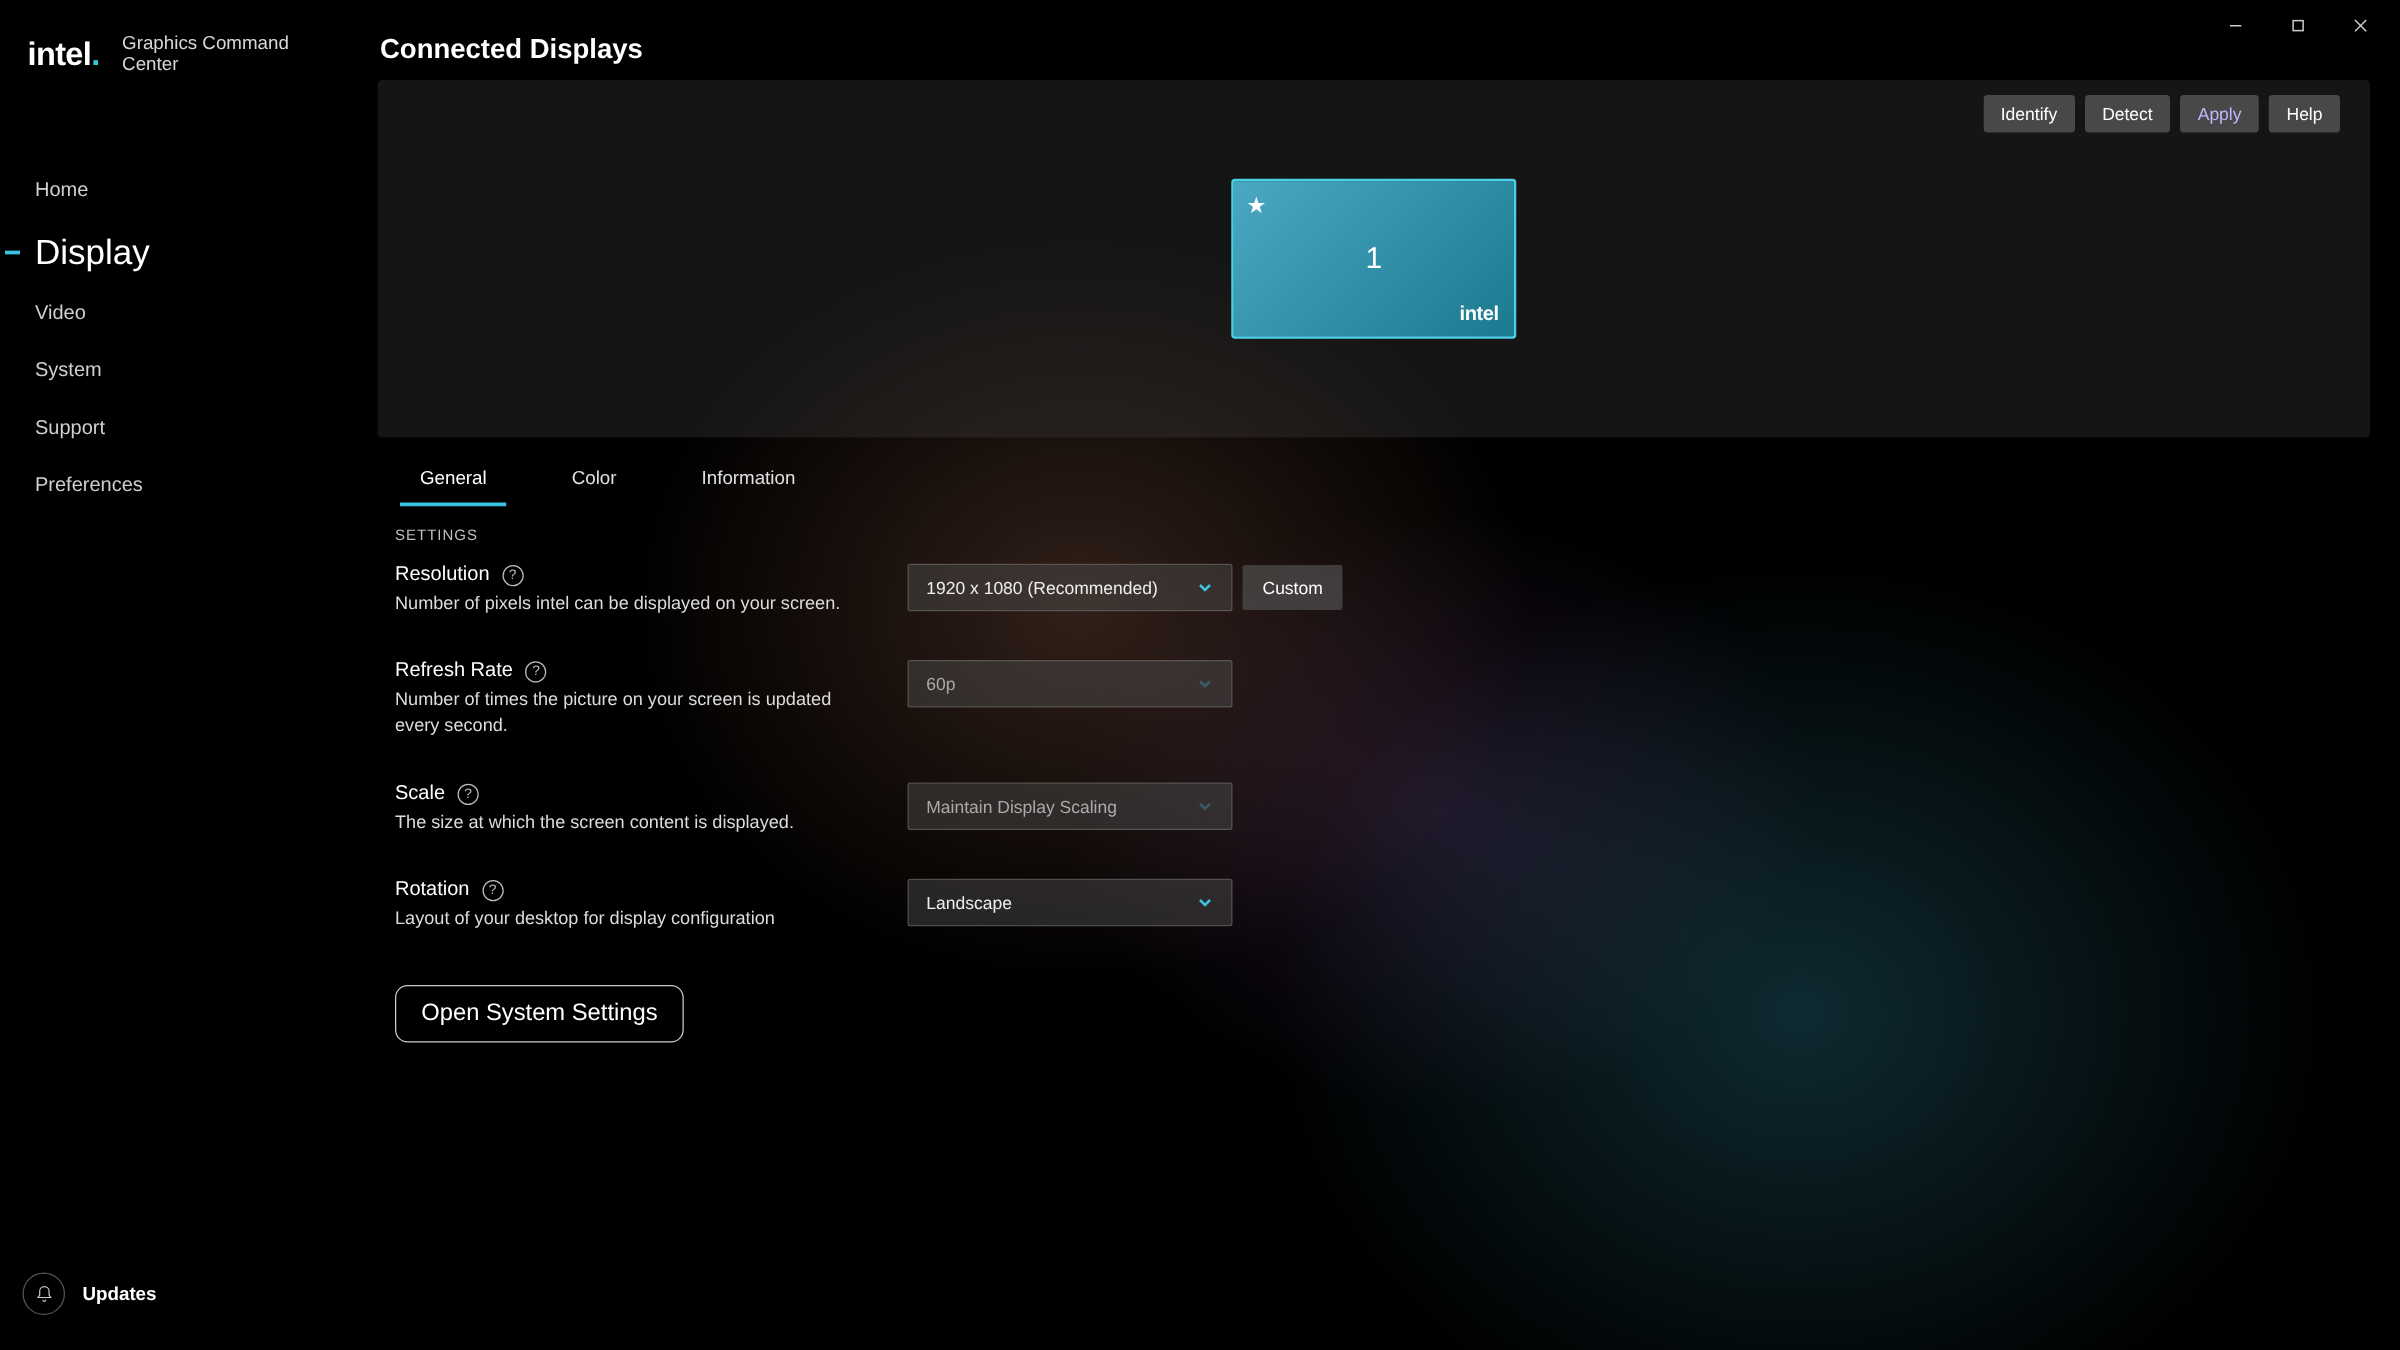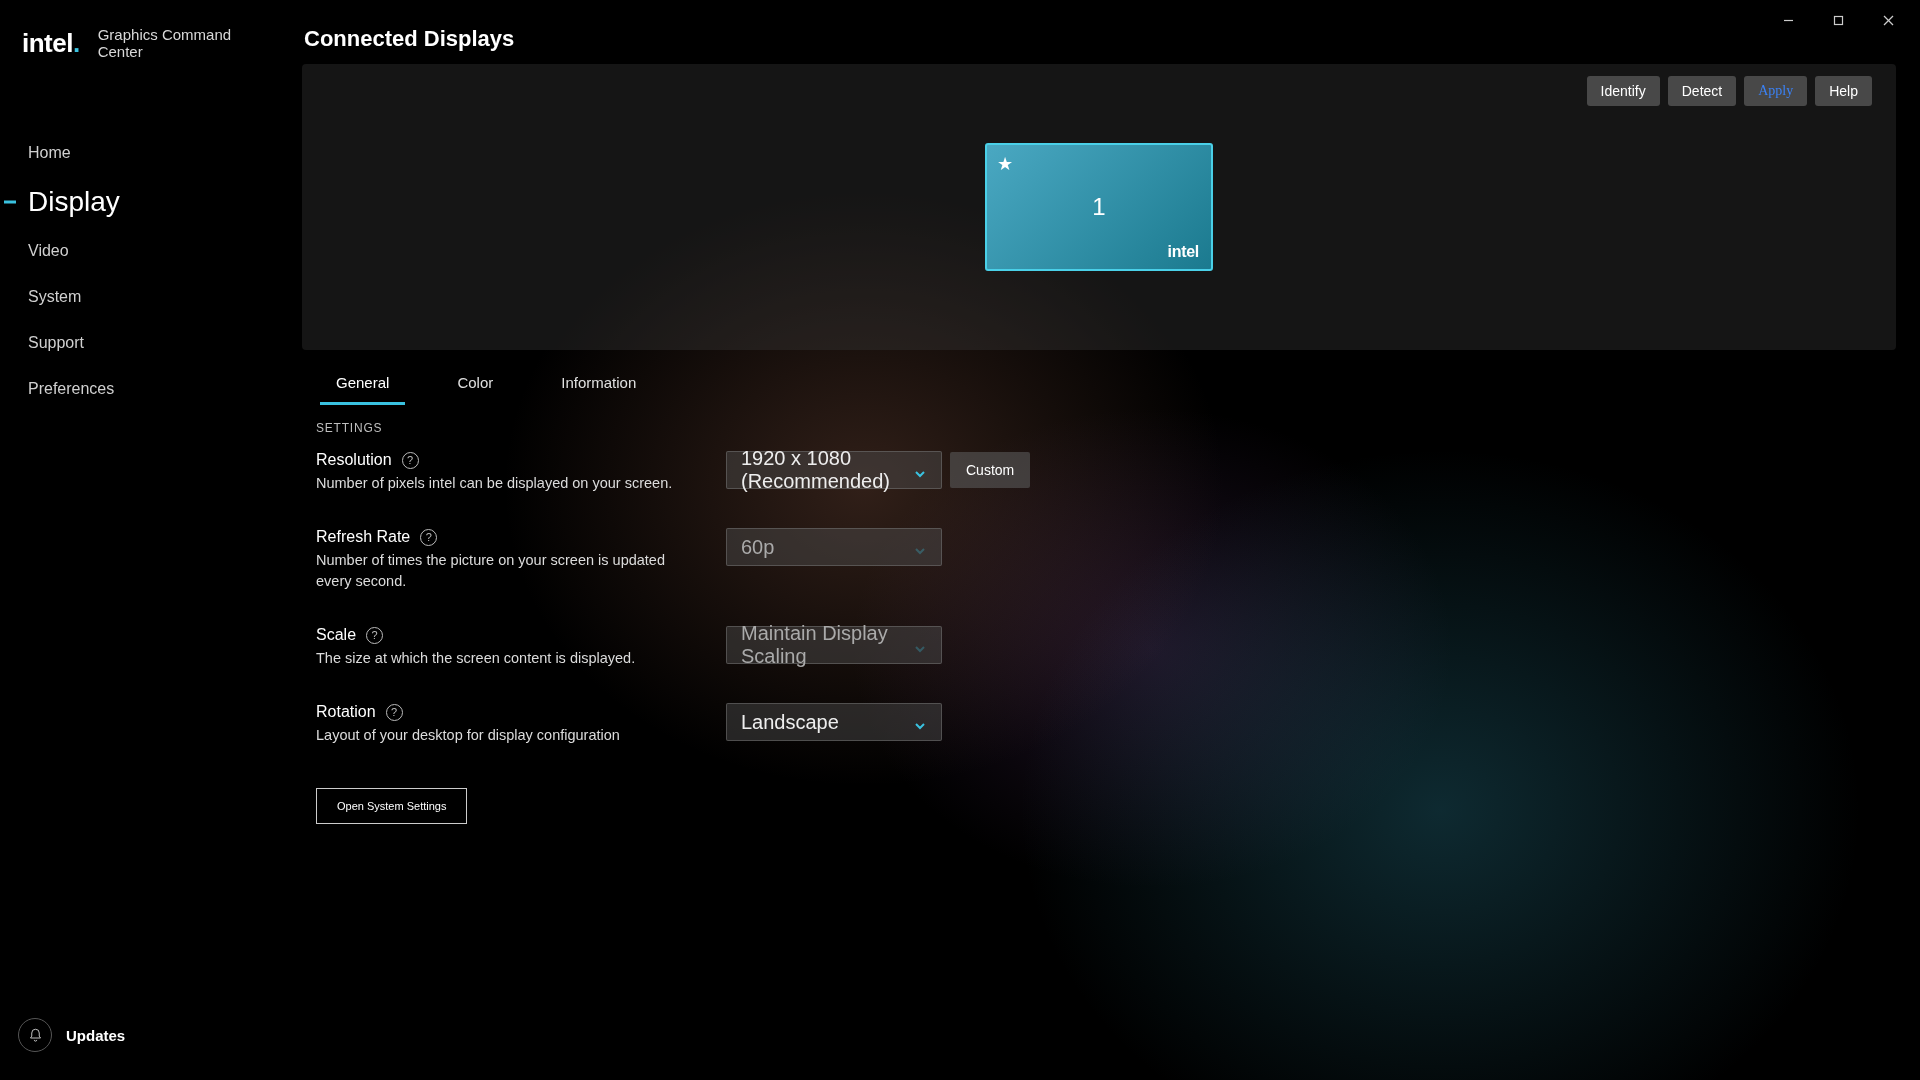--- a/index.html
+++ b/index.html
@@ -48,21 +48,21 @@
 .display-panel {
   position:relative;
   background: rgba(60,60,60,0.35);
   border-radius:4px;
   height:286px;
   width:100%;
   overflow:hidden;
 }
 .panel-actions { position:absolute; top:12px; right:24px; display:flex; gap:8px; }
 .pbtn { background: rgba(90,90,90,0.75); color:#fff; font-size:14px; padding:7px 14px; border:none; border-radius:3px; cursor:pointer; }
-.pbtn.disabled { color:#3b82f6; cursor:default;font-family:Liberation Serif, serif; }
+.pbtn.disabled { color:#c4b5fd; cursor:default; }
 .display-card {
   position:absolute; left:50%; top:50%; transform:translate(-50%,-50%);
   width:228px; height:128px;
   background: linear-gradient(135deg,#4aa8c2,#1b7a8f);
   border:2px solid #4ad0e8;
   border-radius:3px;
   display:flex; align-items:center; justify-content:center;
 }
 .disp-num { font-size:24px; color:#fff; font-weight:400; }
 .disp-star { position:absolute; top:8px; left:10px; color:#fff; font-size:18px; }
@@ -74,31 +74,31 @@
 .tab.active::after { content:""; position:absolute; left:18px; right:18px; bottom:0; height:3px; background:#3ac2e0; }
 
 .settings-label { font-size:12px; letter-spacing:0.8px; color:#bfbfbf; margin:16px 0 8px 14px; }
 .settings { display:flex; flex-direction:column; gap:34px; padding:8px 0 0 14px; }
 .srow { display:flex; align-items:flex-start; gap:40px; }
 .slabel { width:370px; }
 .slabel .lh { display:flex; align-items:center; gap:10px; font-size:16px; color:#fff; }
 .slabel .ld { font-size:14.5px; color:#dcdcdc; margin-top:4px; line-height:1.45; max-width:360px; }
 .help-ic { width:17px; height:17px; border:1.4px solid #bbb; border-radius:50%; display:flex; align-items:center; justify-content:center; font-size:11px; color:#bbb; cursor:pointer; }
 .dropdown {
-  width:216px; height:38px; background:rgba(80,80,80,0.45);
+  width:260px; height:38px; background:rgba(80,80,80,0.45);
   border:1px solid rgba(120,120,120,0.5); border-radius:2px;
   display:flex; align-items:center; justify-content:space-between;
-  padding:0 14px; font-size:20px; color:#eee; cursor:pointer;
+  padding:0 14px; font-size:14px; color:#eee; cursor:pointer;
 }
 .dropdown.dim { color:#aaa; }
 .dropdown.dim .chev { opacity:0.3; }
 .chev { width:14px; height:14px; }
 .chev svg { width:14px; height:14px; stroke:#3ac2e0; fill:none; stroke-width:2; }
 .custom-btn { background:rgba(90,90,90,0.6); color:#fff; border:none; padding:10px 16px; border-radius:2px; font-size:14px; cursor:pointer; margin-left:8px; }
-.sys-btn { margin:42px 0 0 14px; background:transparent; border:1.5px solid #ccc; color:#fff; padding:11px 20px; font-size:11px; border-radius:0; cursor:pointer; }
+.sys-btn { margin:42px 0 0 14px; background:transparent; border:1.5px solid #ccc; color:#fff; padding:11px 20px; font-size:19px; border-radius:10px; cursor:pointer; }
 </style>
 </head>
 <body>
 
 <div class="bg-nebula"></div>
 
 <div class="sidebar">
   <div class="brand">
     <span class="brand-logo">intel</span>
     <span class="brand-sub">Graphics Command Center</span>

